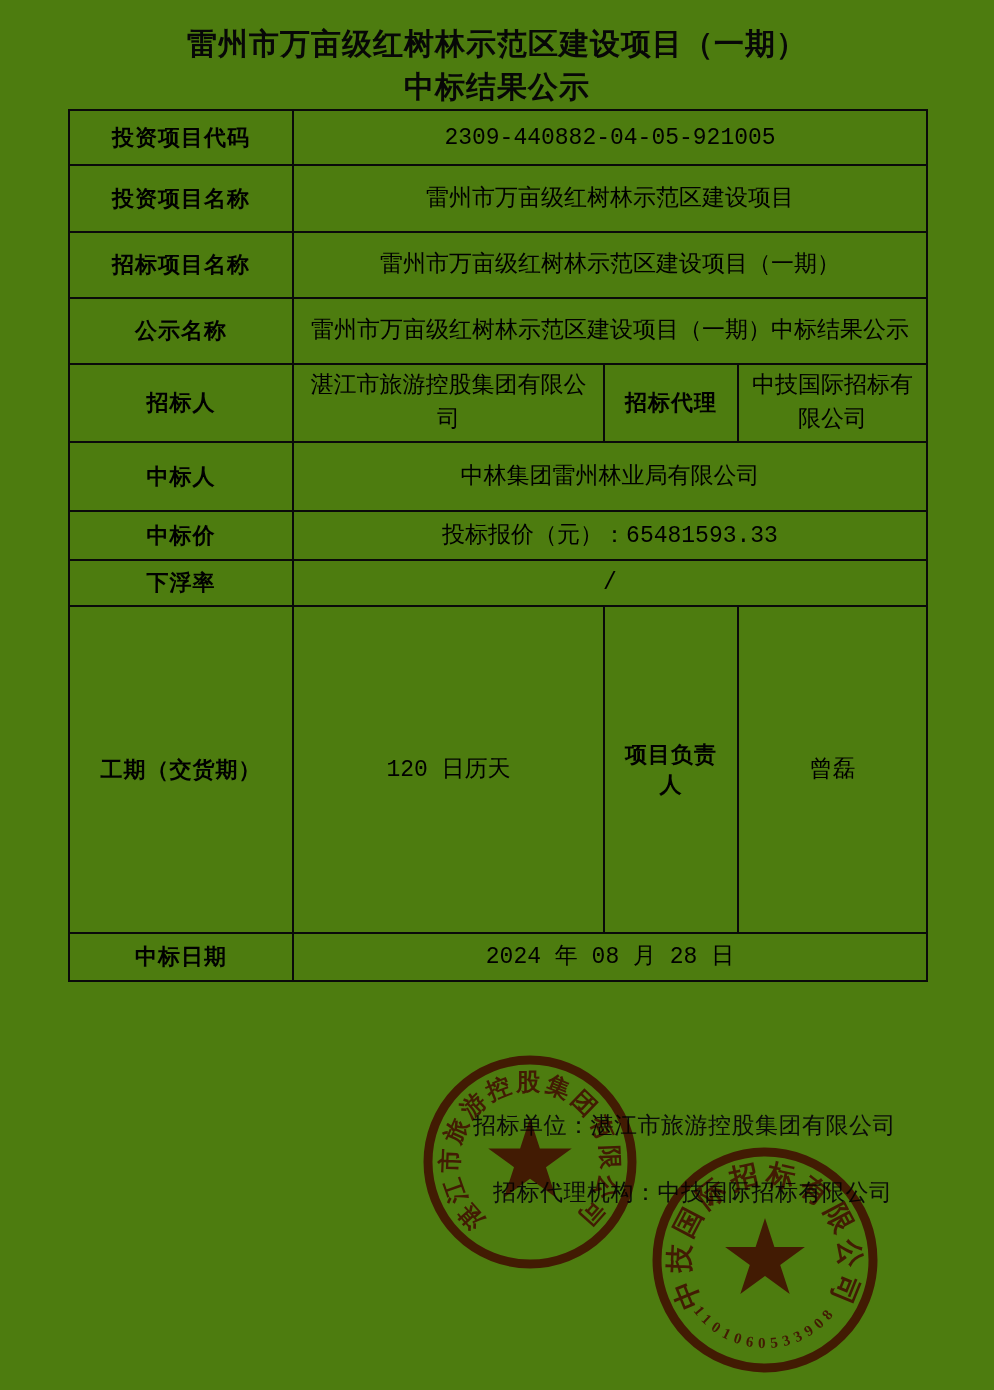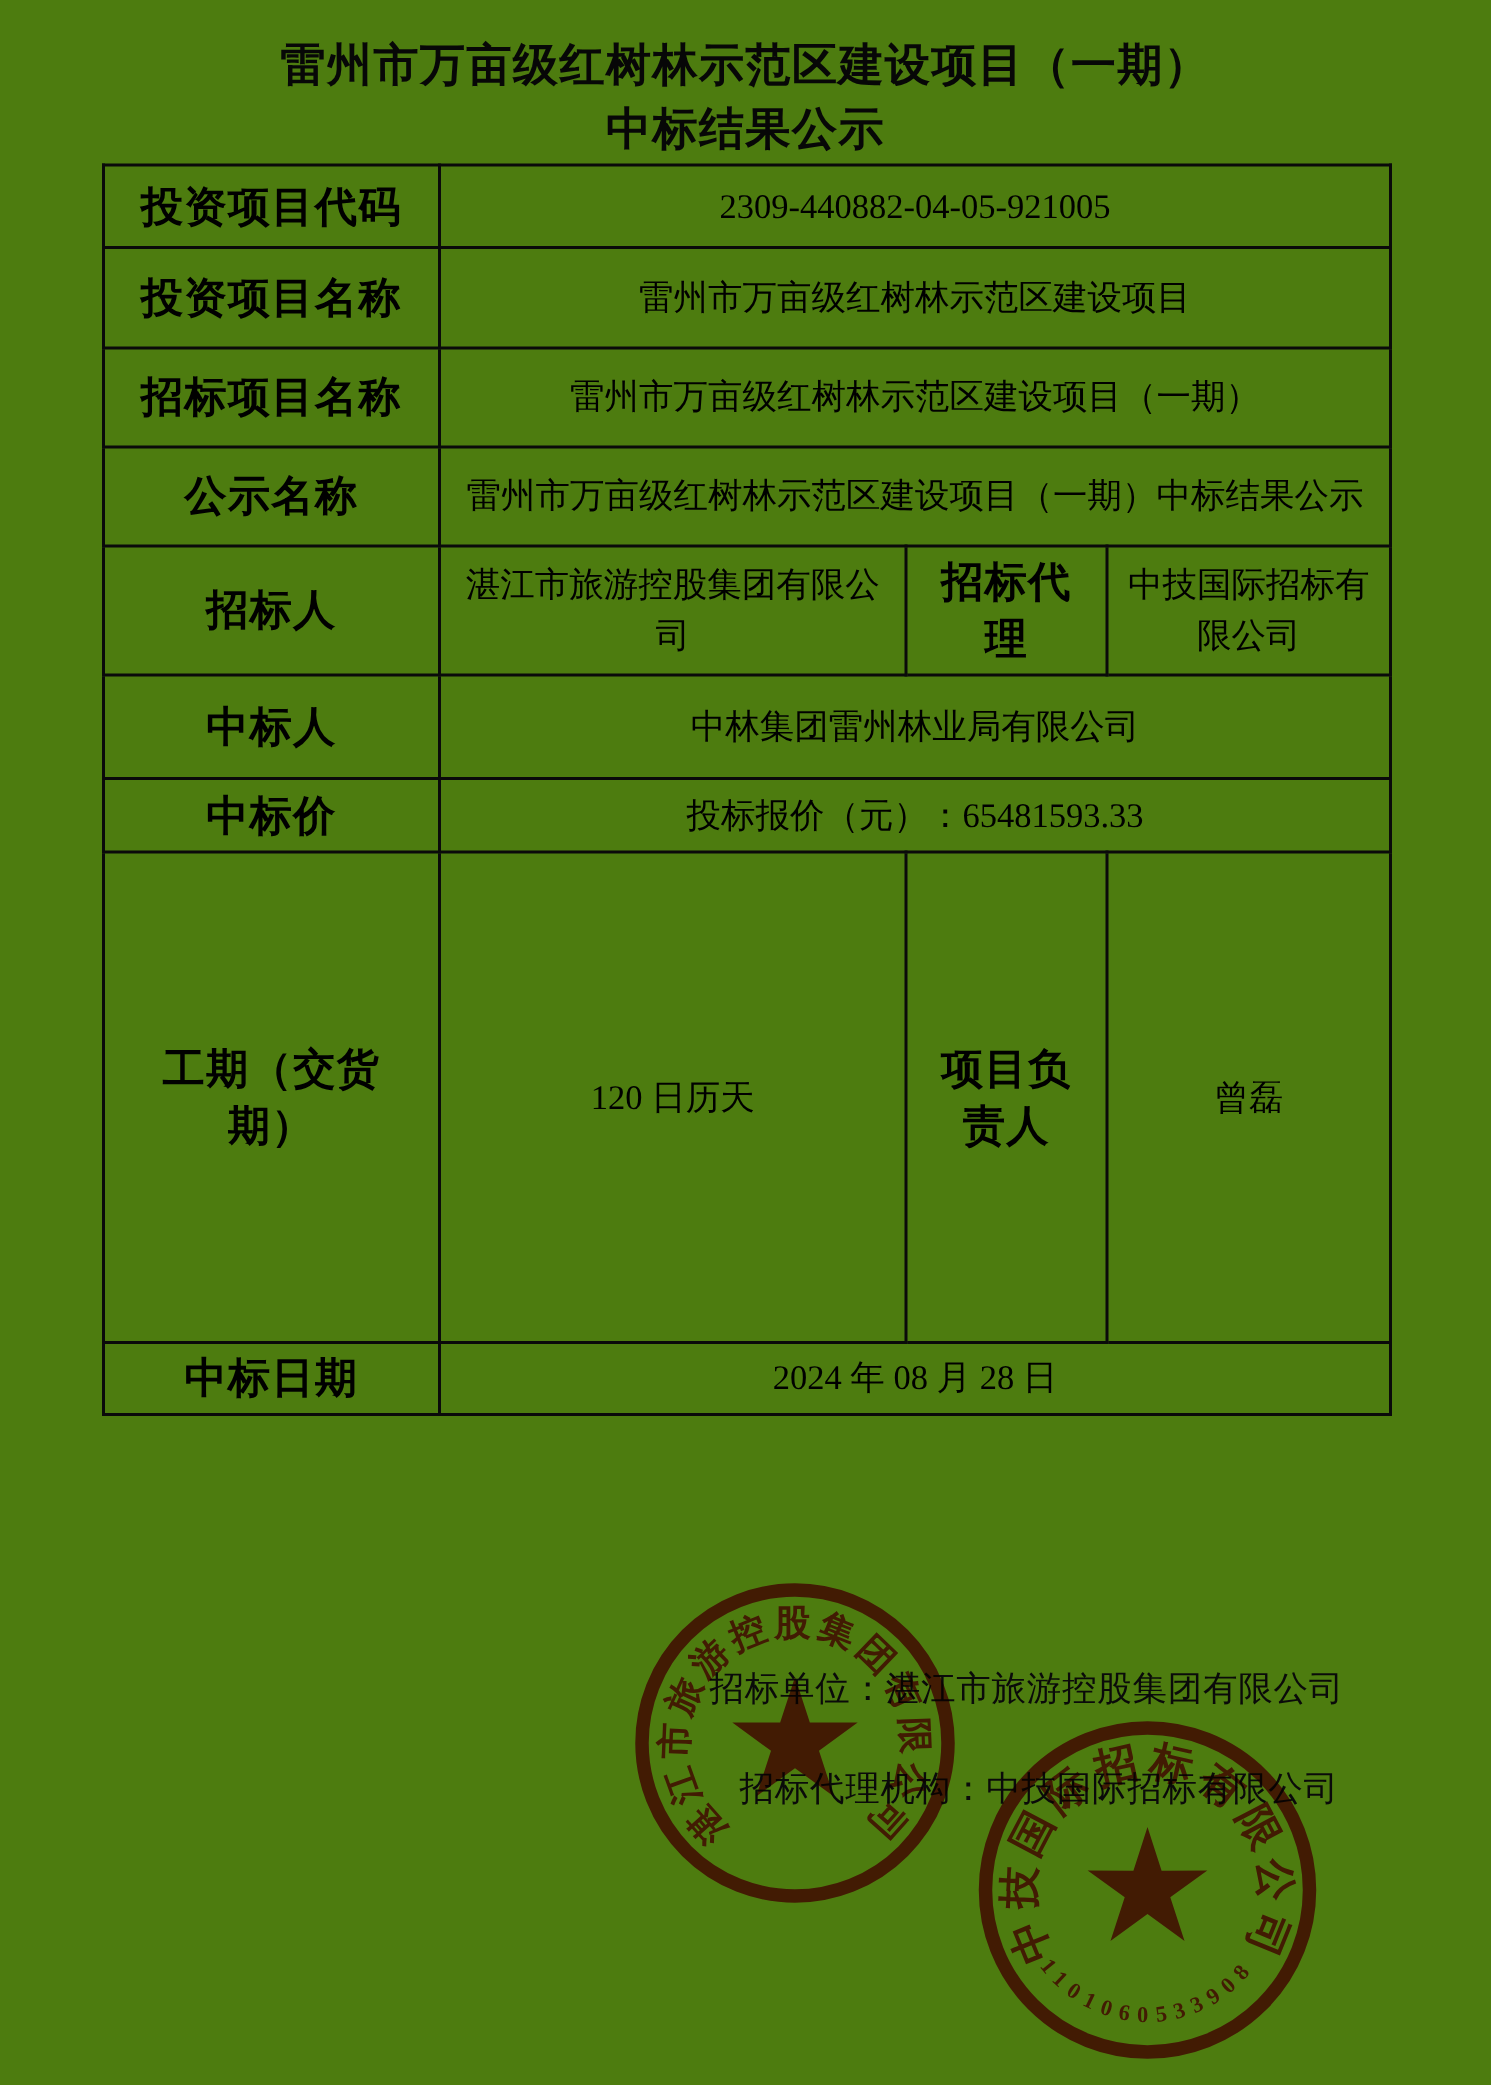--- a/index.html
+++ b/index.html
@@ -34,25 +34,25 @@
   table.grid td {
     border: 2px solid #0a0a0a;
     text-align: center;
     vertical-align: middle;
     padding: 4px 10px;
     overflow: hidden;
   }
   td.lbl {
     font-family: Liberation Mono, monospace;
     font-weight: bold;
-    font-size: 28px;
+    font-size: 22px;
     letter-spacing: 1px;
   }
   td.val {
-    font-family: Liberation Serif, serif;
+    font-family: Liberation Mono, monospace;
     font-size: 23px;
     line-height: 34px;
   }
   .footer-line {
     position: absolute;
     font-family: "Liberation Serif", serif;
     font-size: 23px;
     letter-spacing: 0.5px;
     color: #0a0a0a;
     white-space: nowrap;
@@ -122,20 +122,24 @@
         <td class="val">中技国际招标有限公司</td>
       </tr>
       <tr style="height:69px">
         <td class="lbl">中标人</td>
         <td class="val" colspan="3">中林集团雷州林业局有限公司</td>
       </tr>
       <tr style="height:49px">
         <td class="lbl">中标价</td>
         <td class="val" colspan="3">投标报价（元）：65481593.33</td>
       </tr>
+      <tr style="height:46px">
+        <td class="lbl">下浮率</td>
+        <td class="val" colspan="3">/</td>
+      </tr>
       <tr style="height:327px">
         <td class="lbl">工期（交货期）</td>
         <td class="val">120 日历天</td>
         <td class="lbl">项目负责人</td>
         <td class="val">曾磊</td>
       </tr>
       <tr style="height:48px">
         <td class="lbl">中标日期</td>
         <td class="val" colspan="3">2024 年 08 月 28 日</td>
       </tr>

